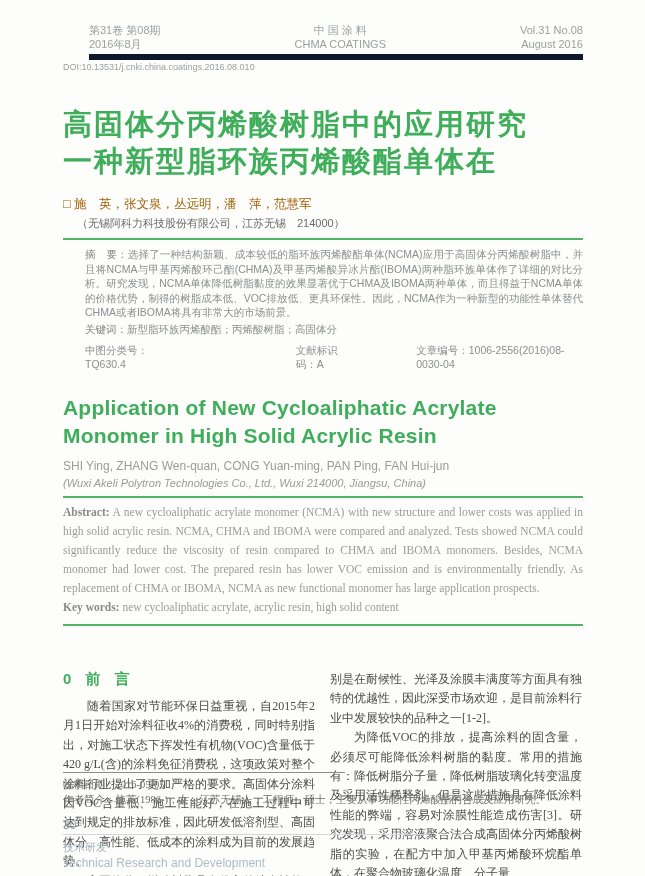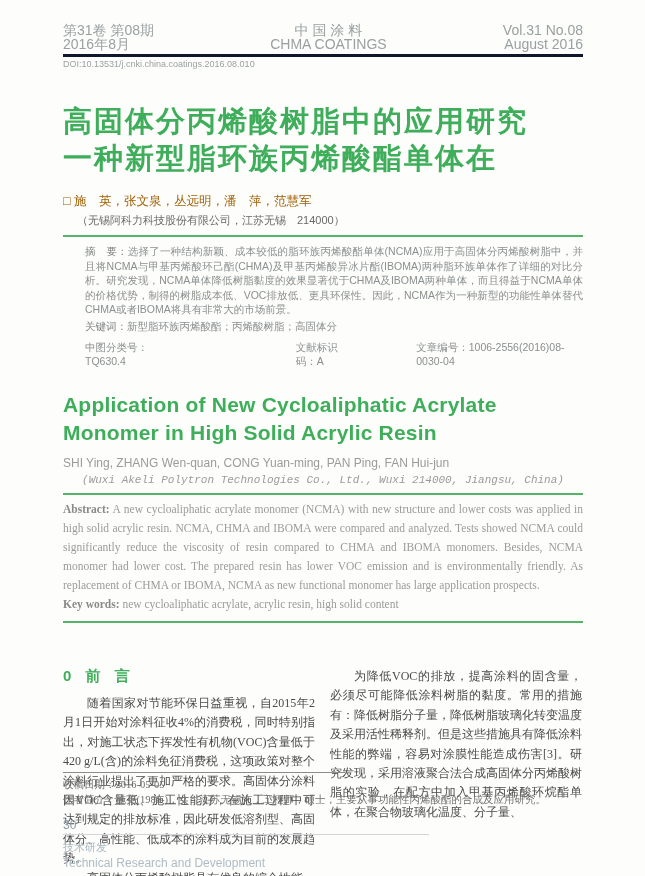--- a/index.html
+++ b/index.html
@@ -11,22 +11,22 @@
     background: #fdfdfc;
     overflow: hidden;
     font-family: "Liberation Sans", "DejaVu Sans", sans-serif;
     color: #4a4a4a;
   }
   .content { padding: 24px 62px 0 63px; }
 
   
   .journal-header {
     display: flex; justify-content: space-between;
-    font-size: 14px; line-height: 13.5px; color: #9aa0a0;
-    border-bottom: 3px solid #0f172a; padding-bottom: 3px;
+    font-size: 11px; line-height: 13.5px; color: #9aa0a0;
+    border-bottom: 6px solid #0f172a; padding-bottom: 3px; margin-left: 26px;
   }
   .jh-left { text-align: left; }
   .jh-center { text-align: center; }
   .jh-right { text-align: right; }
   .doi-line { font-size: 9px; color: #9aa0a0; margin-top: 2px; }
 
   
   .title-cn {
     margin-top: 34px;
     font-size: 29px; font-weight: 700; line-height: 37px;
@@ -59,21 +59,21 @@
 
   
   .title-en {
     margin-top: 22px;
     font-size: 21px; font-weight: 700; line-height: 28px;
     color: #3fae5a; letter-spacing: 0.2px;
   }
   .authors-en { margin-top: 9px; font-size: 12px; color: #9b9b9b; }
   .affiliation-en {
     margin-top: 4px; font-size: 11px; color: #9b9b9b;
-    font-style: italic; font-family: Liberation Mono, monospace; text-align: center;
+    font-style: italic; font-family: Liberation Sans, sans-serif;
   }
   .abstract-en {
     margin-top: 5px;
     font-size: 11.5px; line-height: 19px; color: #9b9b9b;
     text-align: justify;
     font-family: "Liberation Serif", "DejaVu Serif", serif;
   }
   .abstract-en .label, .keywords-en .label { font-weight: 700; color: #8a8a8a; }
   .keywords-en {
     font-size: 11.5px; line-height: 19px; color: #9b9b9b;
@@ -168,20 +168,21 @@
 
     <hr class="rule-green">
 
     <div class="body-columns">
       <div class="col">
         <div class="section-heading">0 前 言</div>
         <p class="para indent">随着国家对节能环保日益重视，自2015年2月1日开始对涂料征收4%的消费税，同时特别指出，对施工状态下挥发性有机物(VOC)含量低于420 g/L(含)的涂料免征消费税，这项政策对整个涂料行业提出了更加严格的要求。高固体分涂料因VOC含量低、施工性能好，在施工过程中可达到规定的排放标准，因此研发低溶剂型、高固体分、高性能、低成本的涂料成为目前的发展趋势。</p>
         <p class="para indent">高固体分丙烯酸树脂具有优良的综合性能，特</p>
       </div>
       <div class="col">
+        <p class="para">别是在耐候性、光泽及涂膜丰满度等方面具有独特的优越性，因此深受市场欢迎，是目前涂料行业中发展较快的品种之一[1-2]。</p>
         <p class="para indent">为降低VOC的排放，提高涂料的固含量，必须尽可能降低涂料树脂的黏度。常用的措施有：降低树脂分子量，降低树脂玻璃化转变温度及采用活性稀释剂。但是这些措施具有降低涂料性能的弊端，容易对涂膜性能造成伤害[3]。研究发现，采用溶液聚合法合成高固体分丙烯酸树脂的实验，在配方中加入甲基丙烯酸环烷酯单体，在聚合物玻璃化温度、分子量、</p>
       </div>
     </div>
   </div>
 
   <div class="footnote">
     <hr class="footnote-rule">
     <div class="footnote-line">收稿日期：2016-05-05</div>
     <div class="footnote-line">作者简介：施英(1986-)，女，江苏无锡人，工程师，硕士，主要从事功能性丙烯酸酯的合成及应用研究。</div>
   </div>

